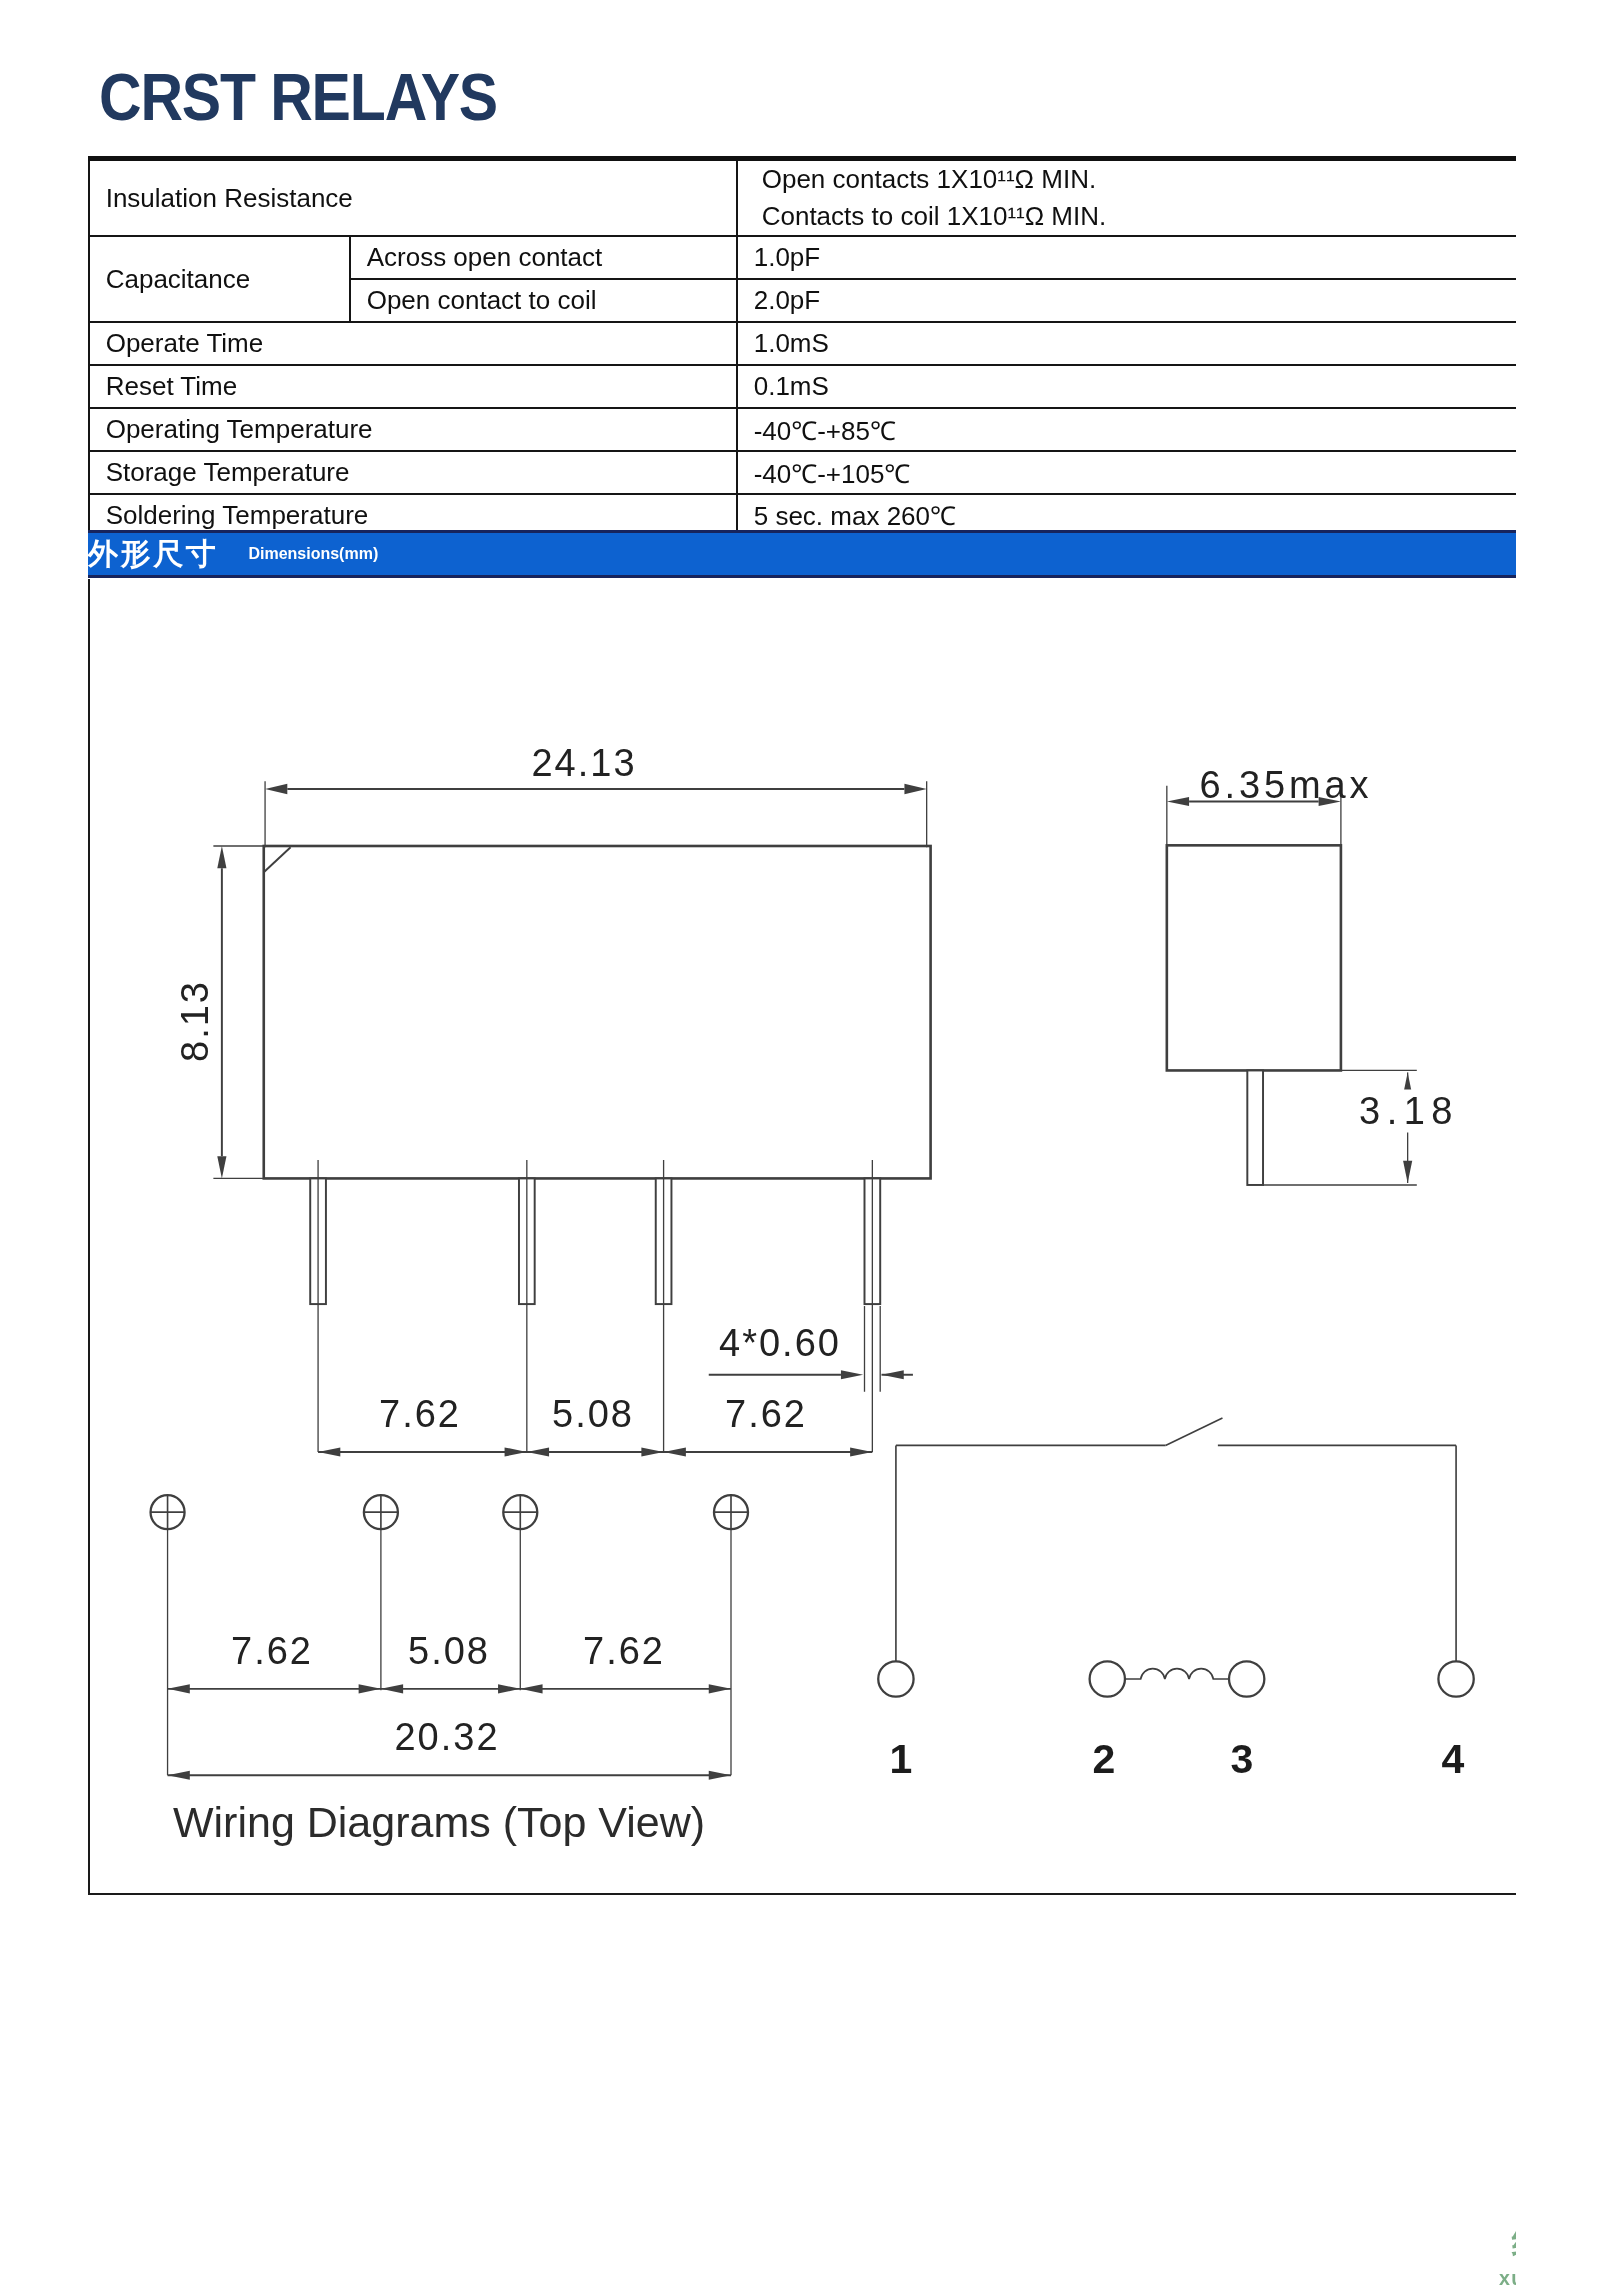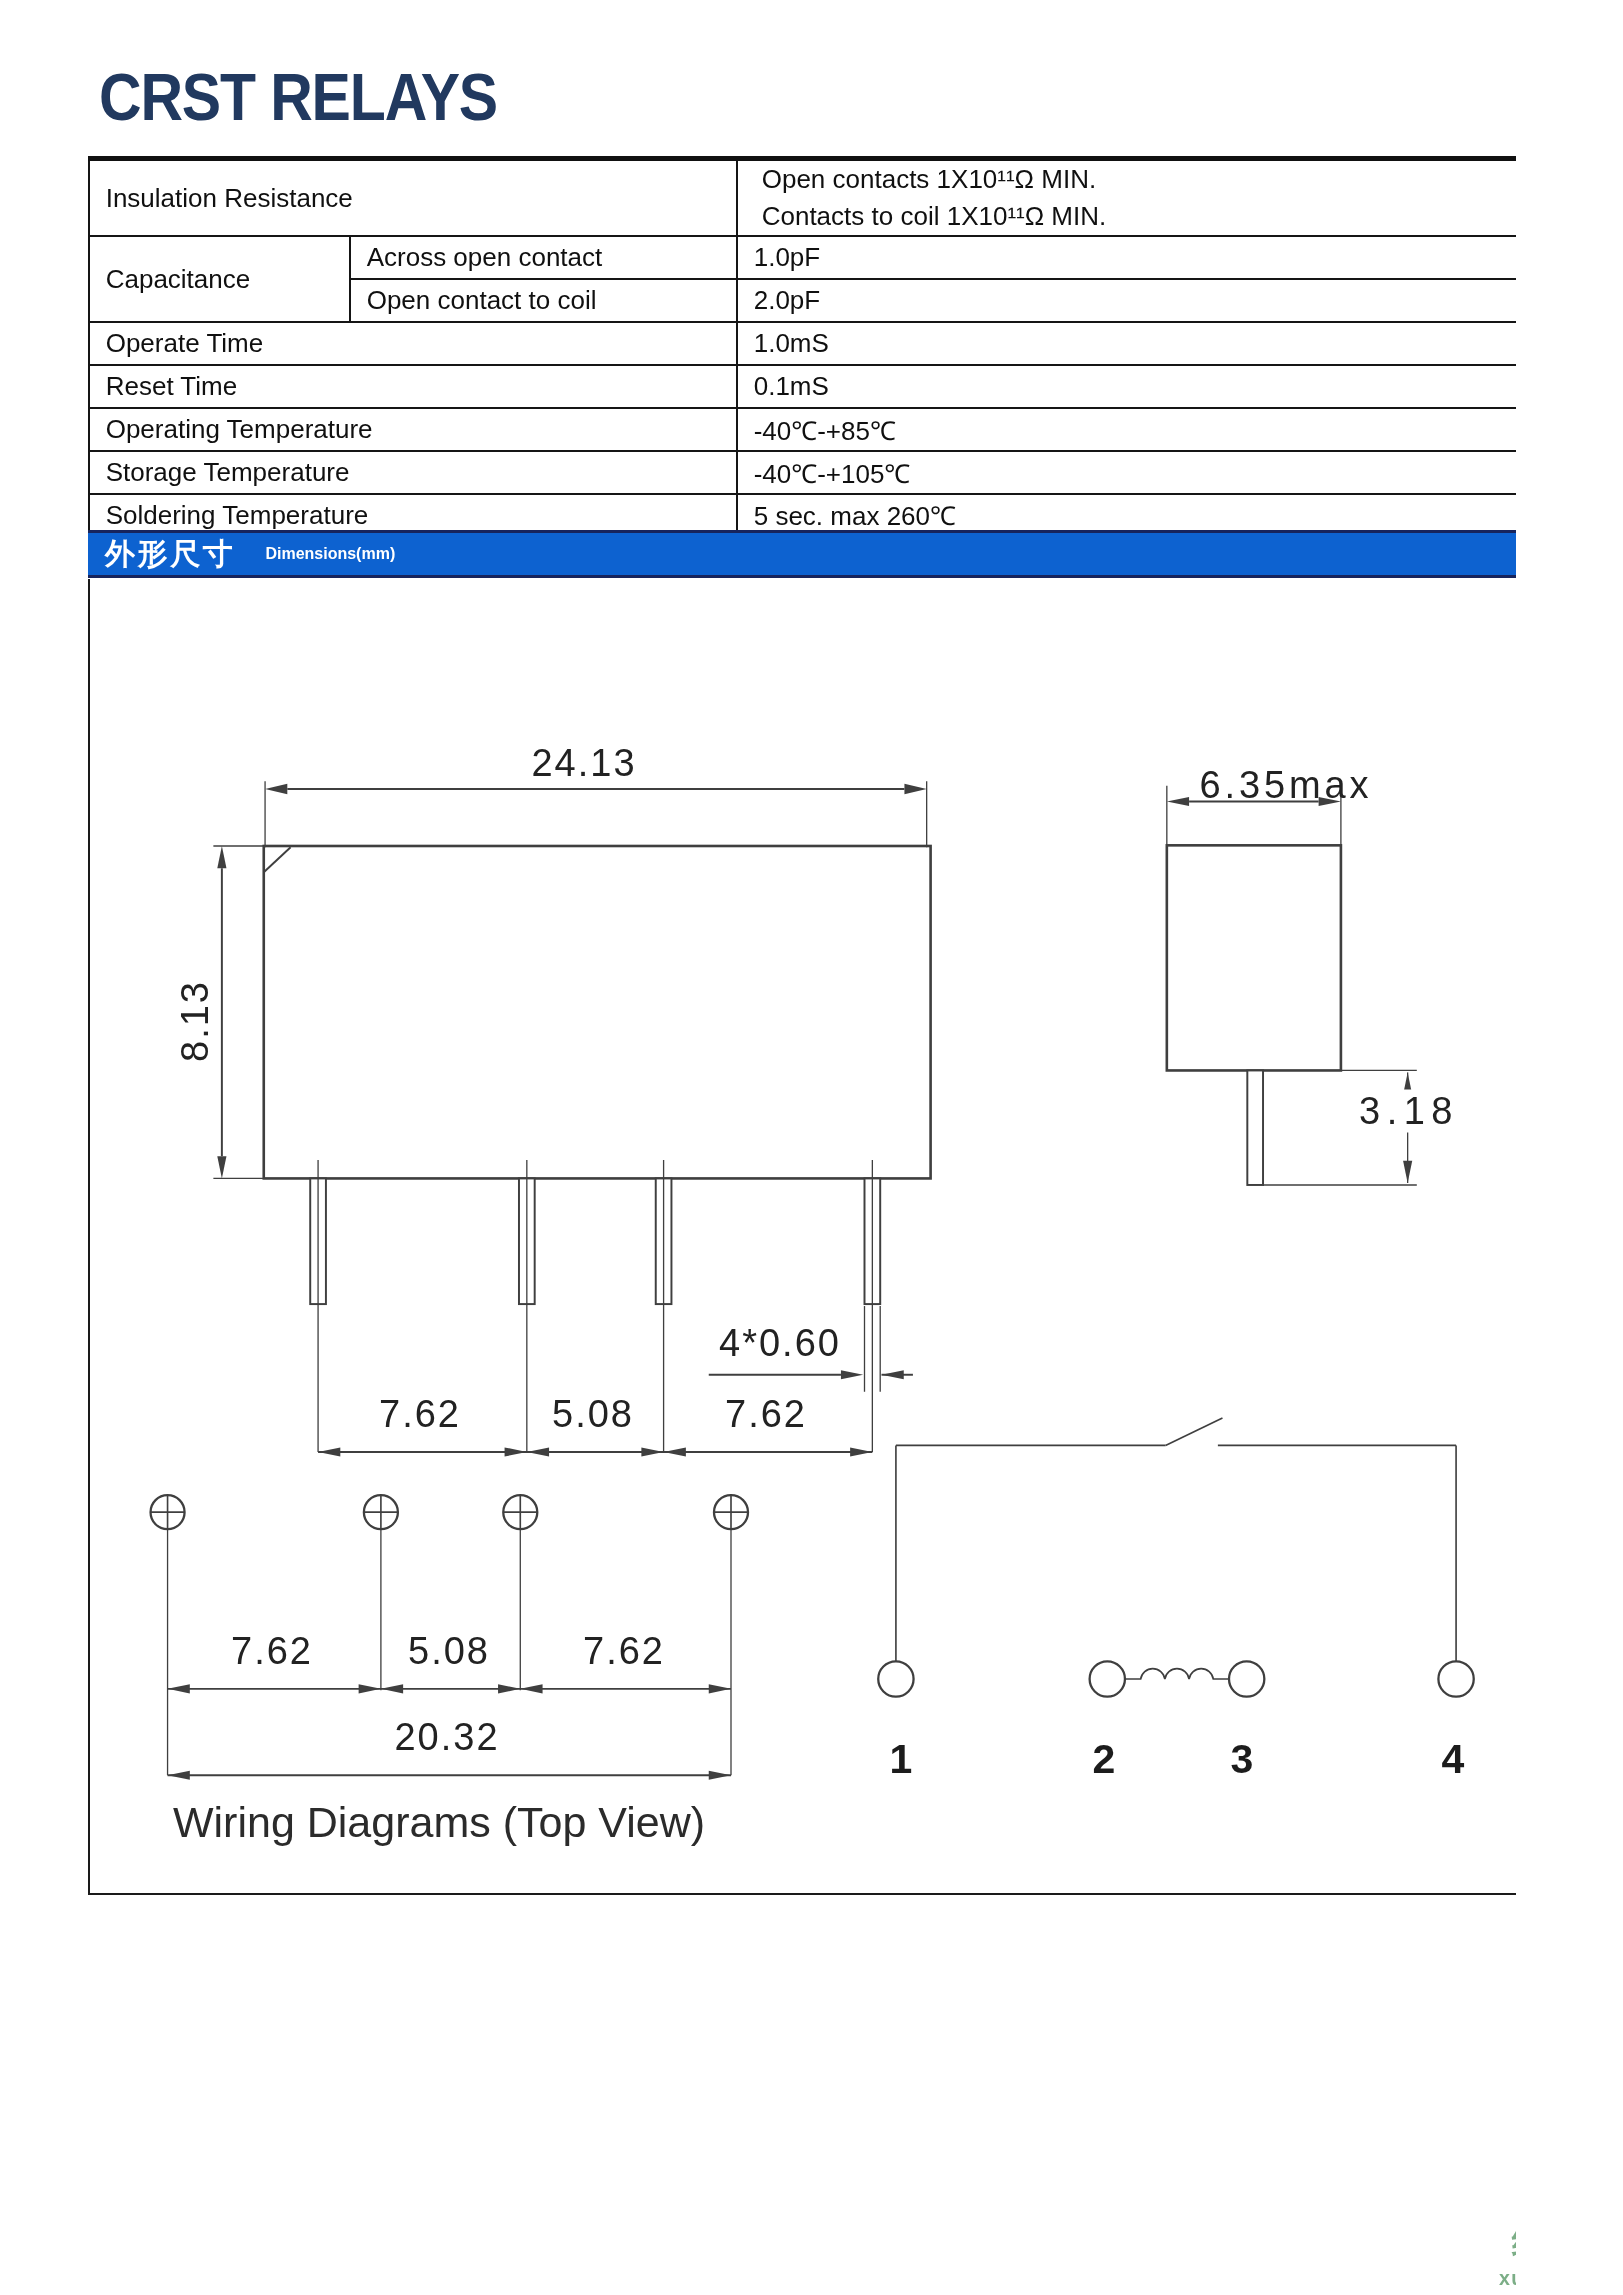--- a/index.html
+++ b/index.html
@@ -31,21 +31,21 @@
     overflow:hidden;white-space:nowrap;
   }
   td.toprow{vertical-align:top;padding-top:7.9px;}
   td.sub{font-size:19.6px;}
   .v2line{line-height:37px;margin-left:8px;}
   
   .banner{
     position:absolute;left:88px;top:530px;width:1460px;height:48px;
     box-sizing:border-box;background:#0d62d0;
     border-top:3.3px solid #17245c;border-bottom:3.3px solid #17245c;
-    display:flex;align-items:center;padding-left:17px;
+    display:flex;align-items:center;
   }
   .banner .zh{font-size:30px;font-weight:bold;color:#ffffff;letter-spacing:2.6px;}
   .banner .en{font-size:16px;font-weight:bold;color:#ffffff;margin-left:30px;}
   
   .drawbox{
     position:absolute;left:88px;top:579px;width:1460px;height:1316px;
     box-sizing:border-box;
     border-left:2px solid #1a1a1a;border-right:2px solid #1a1a1a;border-bottom:2px solid #1a1a1a;
   }
   .drawbox svg{position:absolute;left:0;top:0;}

